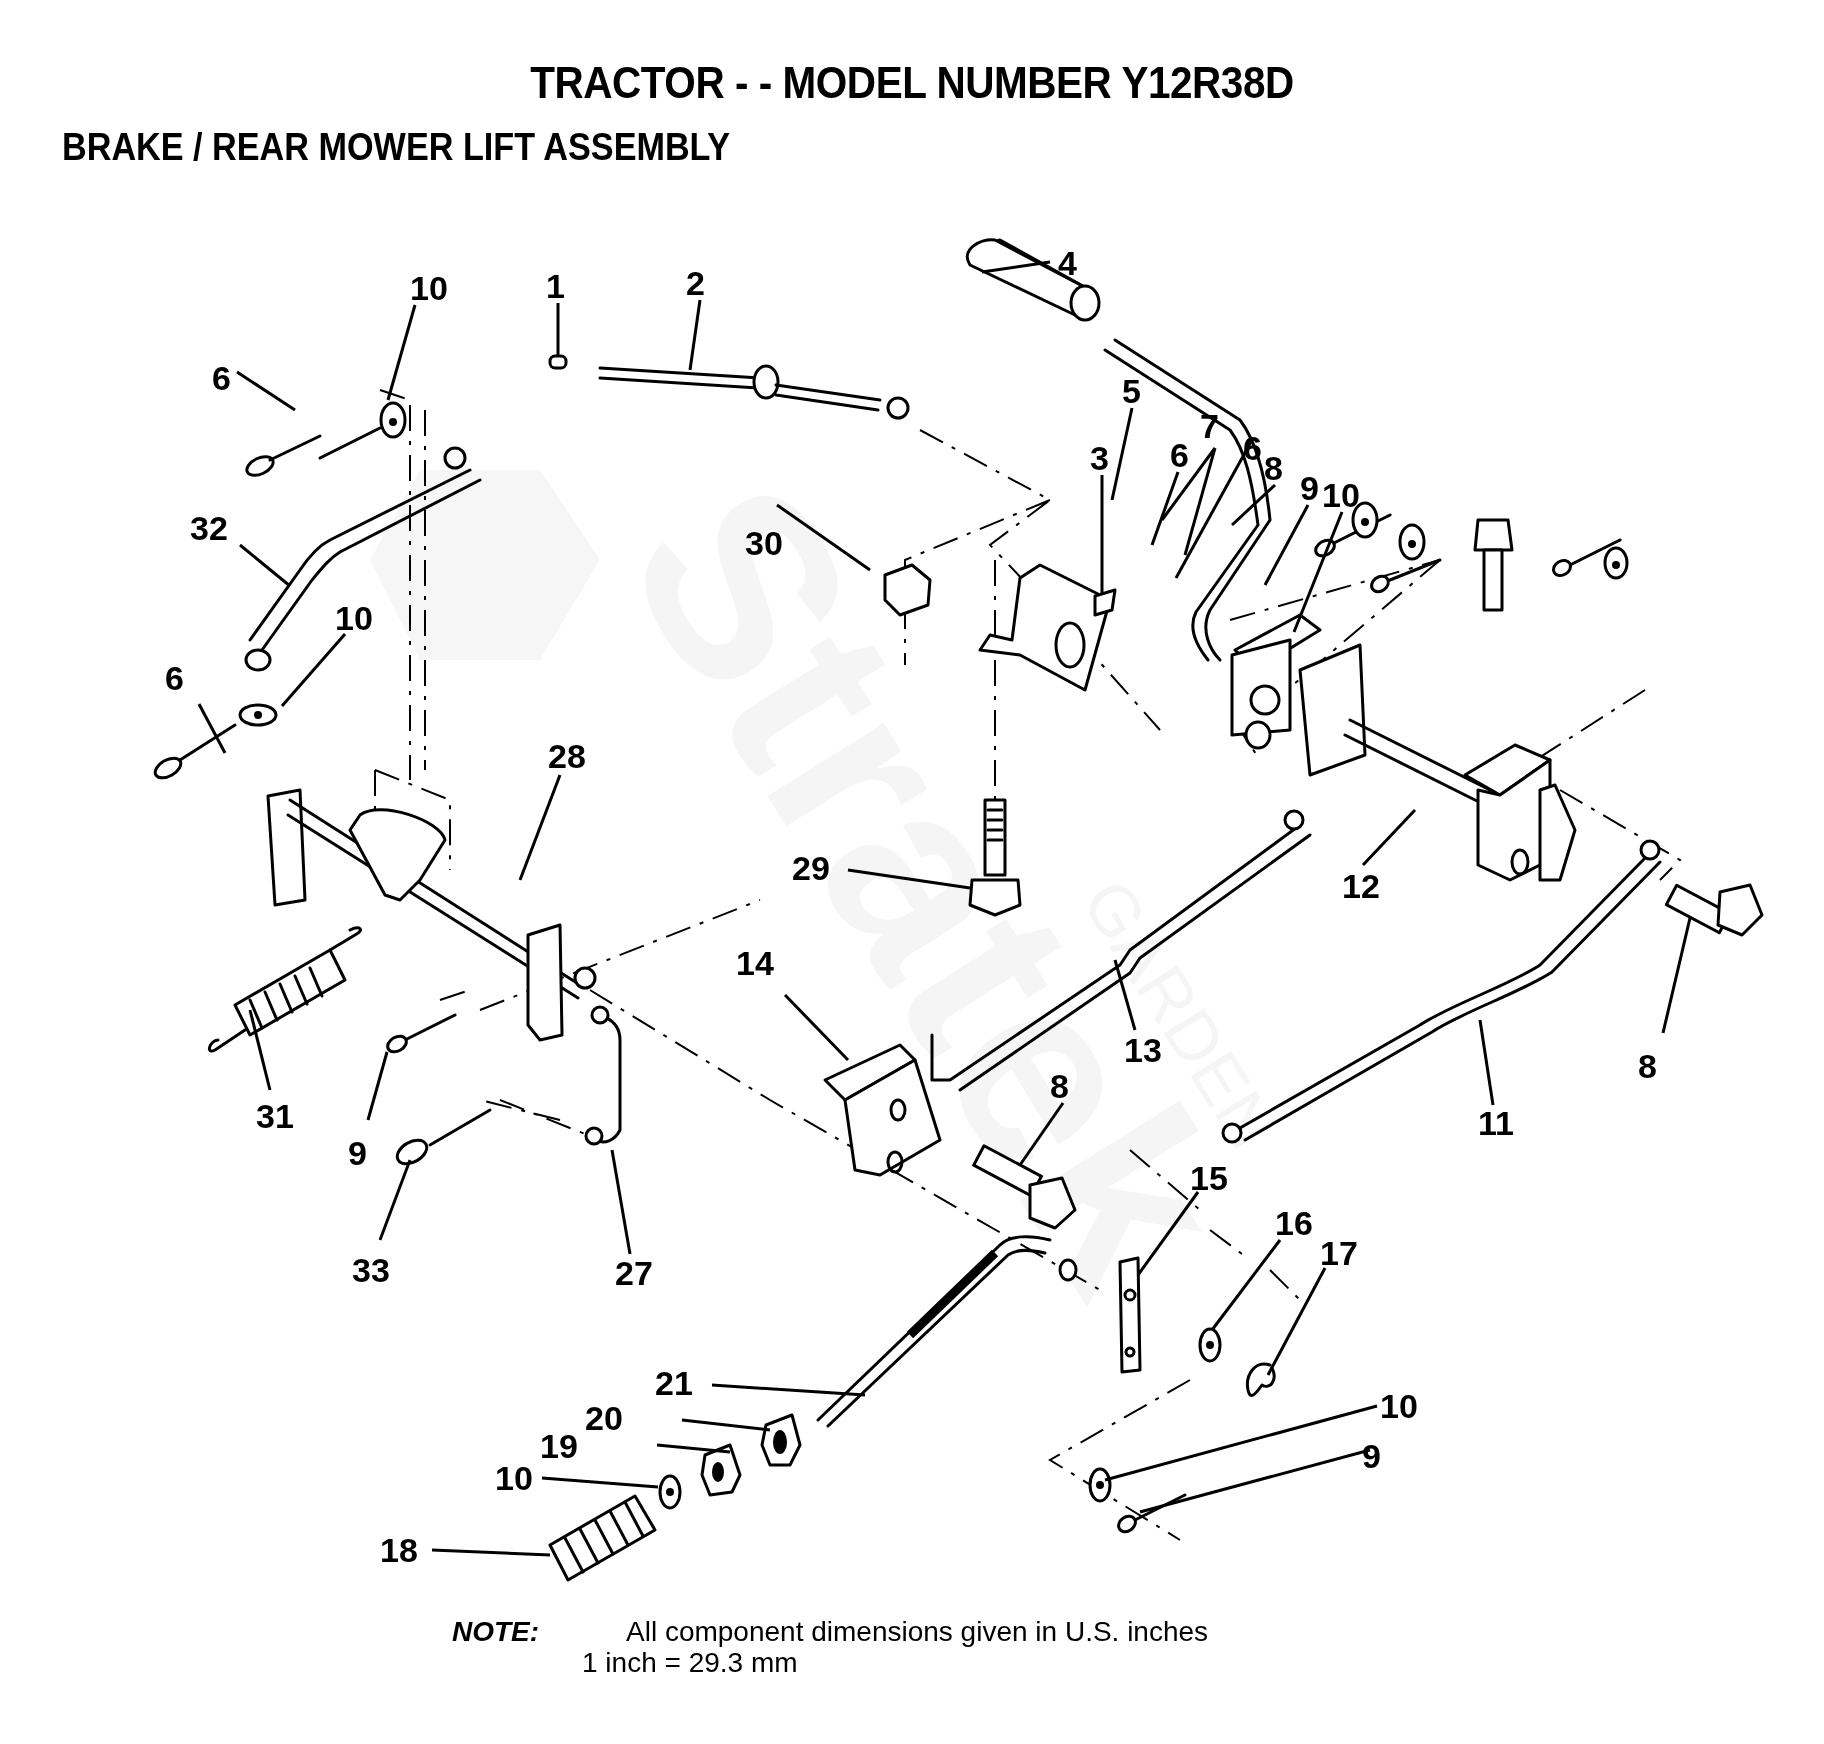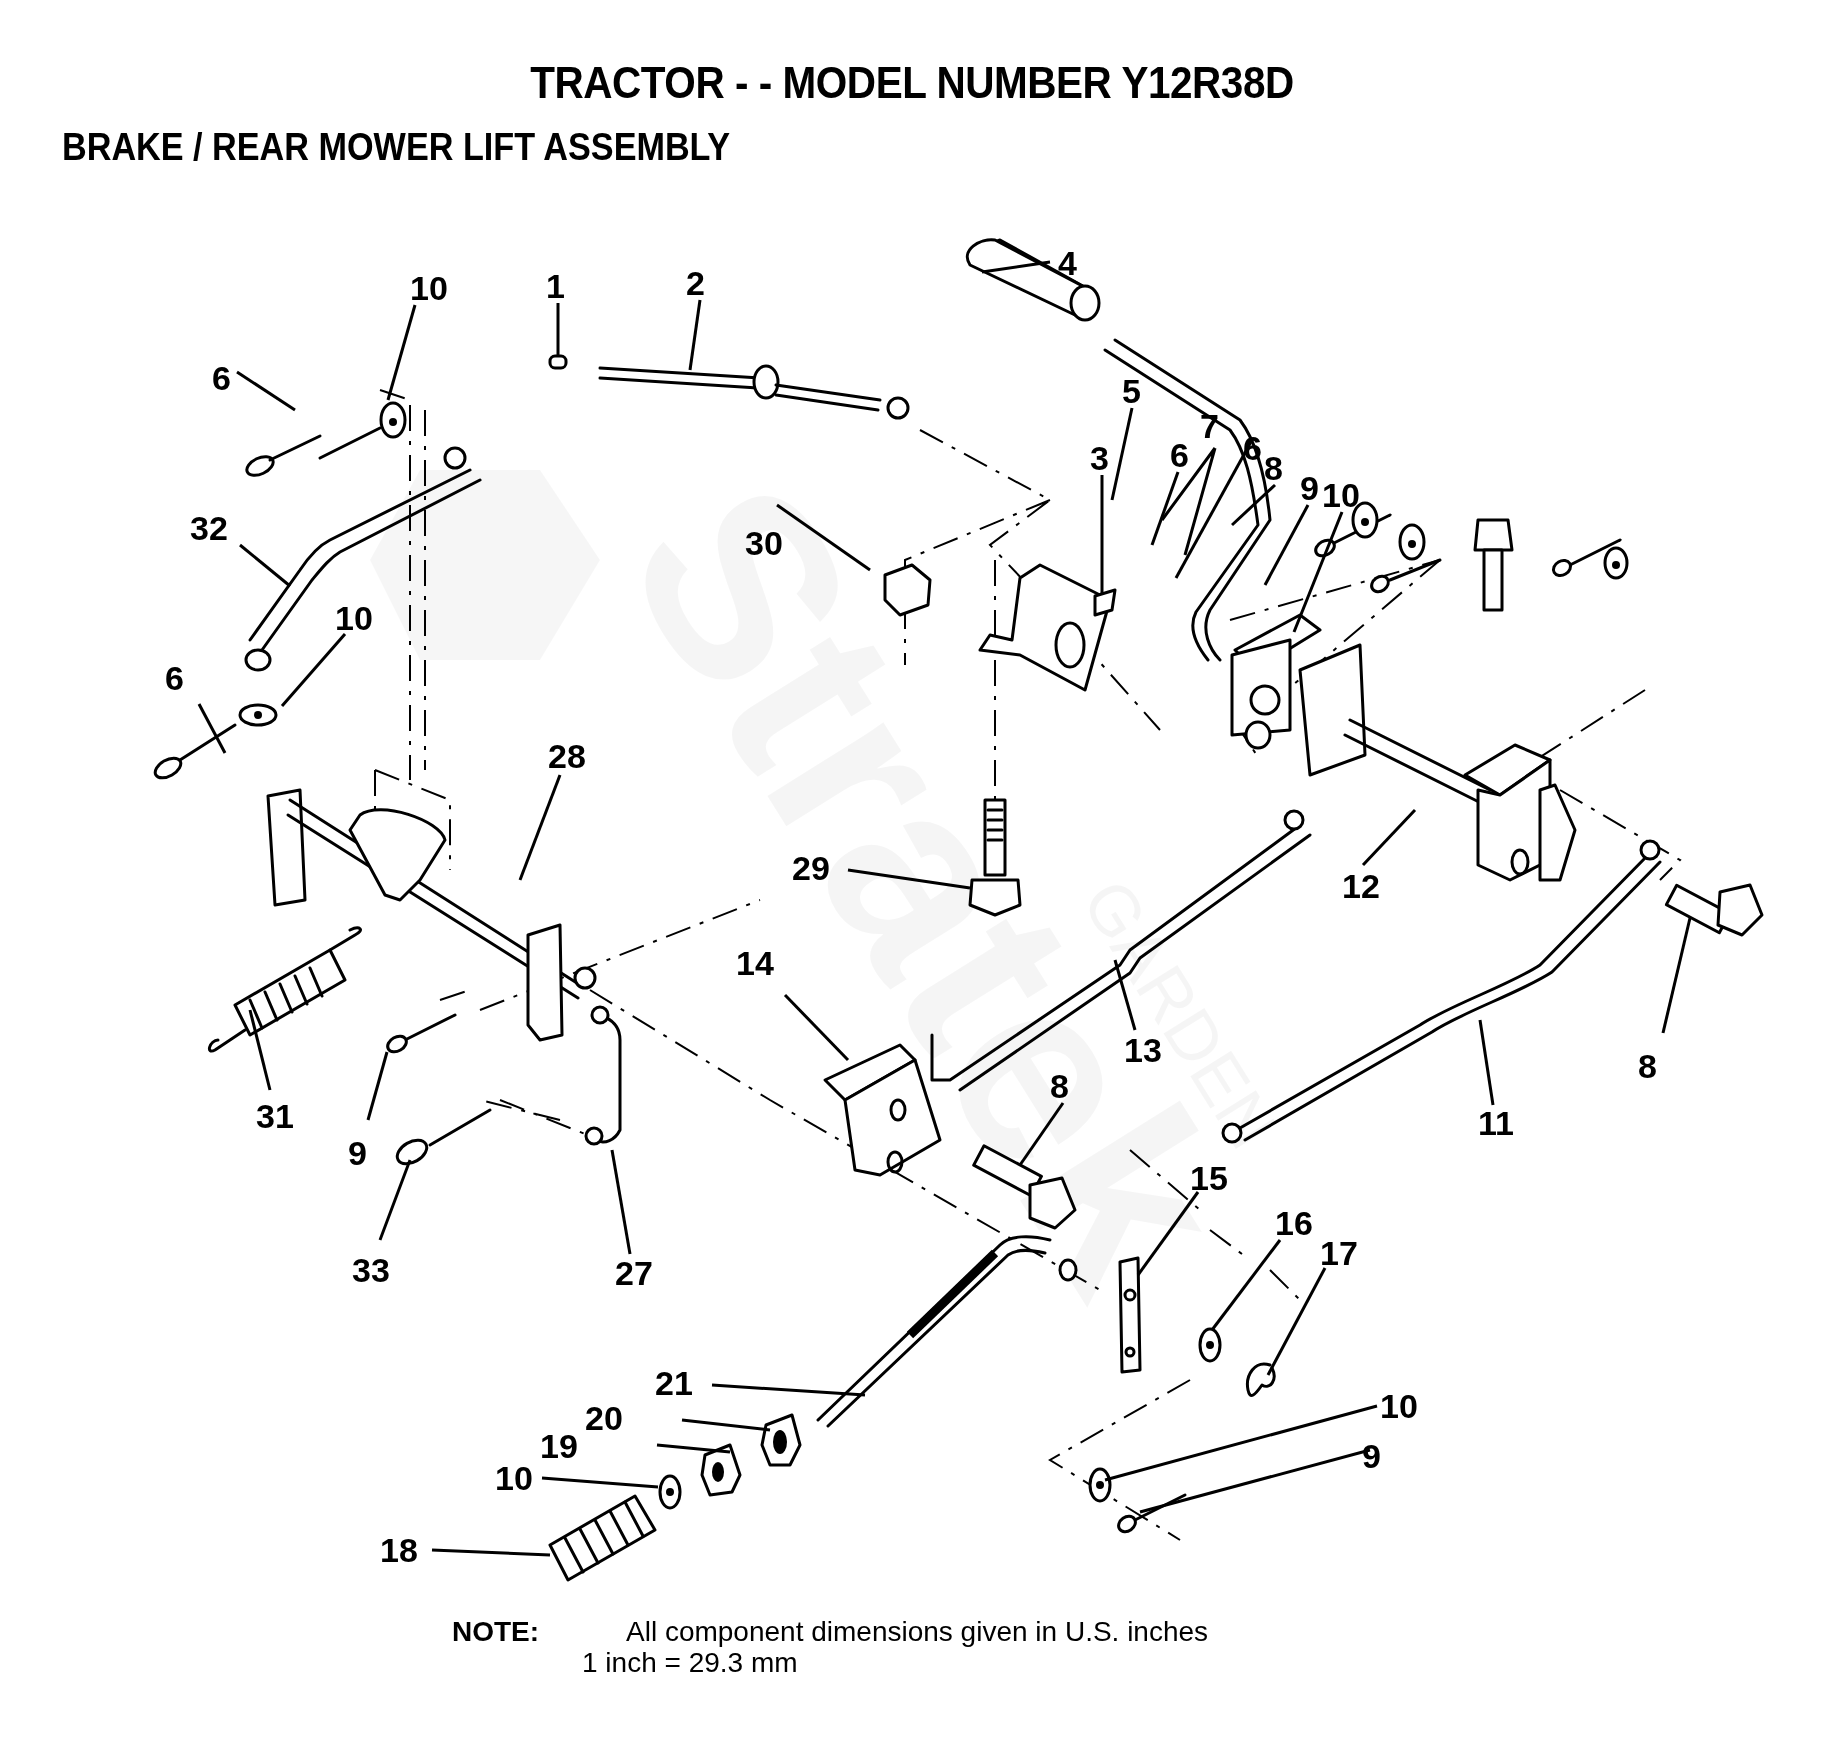--- a/index.html
+++ b/index.html
@@ -7,21 +7,21 @@
   .title{position:absolute;left:0;width:1824px;top:58px;text-align:center;font-weight:bold;font-size:44px;letter-spacing:-0.5px;transform:scaleX(0.92);}
   .subtitle{position:absolute;left:62px;top:126px;font-weight:bold;font-size:38px;transform-origin:left;transform:scaleX(0.9);}
   svg#diagram{position:absolute;left:0;top:0;}
   .lbl{font-family:"Liberation Sans",sans-serif;font-weight:bold;font-size:34px;fill:#000;}
   .part{fill:none;stroke:#000;stroke-width:3;stroke-linecap:round;stroke-linejoin:round;}
   .partw{fill:#fff;stroke:#000;stroke-width:3;stroke-linejoin:round;}
   .lead{stroke:#000;stroke-width:3;fill:none;}
   .dash{stroke:#000;stroke-width:2;fill:none;stroke-dasharray:26 10 4 10;}
   .wm{fill:#000;opacity:0.035;}
   .note{position:absolute;left:452px;top:1616px;font-size:28px;line-height:31px;}
-  .note .nl{position:absolute;left:0;top:0;font-weight:bold;}
+  .note .nl{position:absolute;left:0;top:0;font-weight:bold;font-style:italic;}
   .note .nt{position:absolute;left:130px;top:0;white-space:nowrap;margin-left:44px;}
   .note .nt2{position:absolute;left:130px;top:31px;white-space:nowrap;}
 </style>
 </head>
 <body>
 
 <div class="title">TRACTOR - - MODEL NUMBER Y12R38D</div>
 <div class="subtitle">BRAKE / REAR MOWER LIFT ASSEMBLY</div>
 
 <svg id="diagram" width="1824" height="1744" viewBox="0 0 1824 1744" xmlns="http://www.w3.org/2000/svg">

